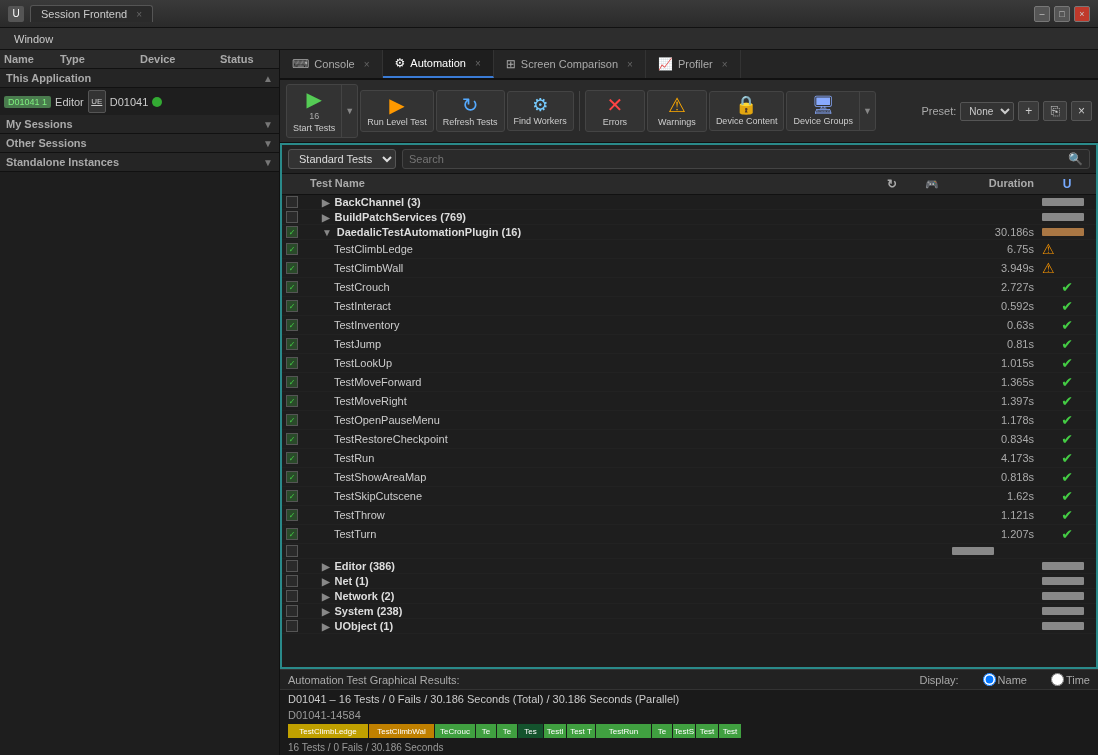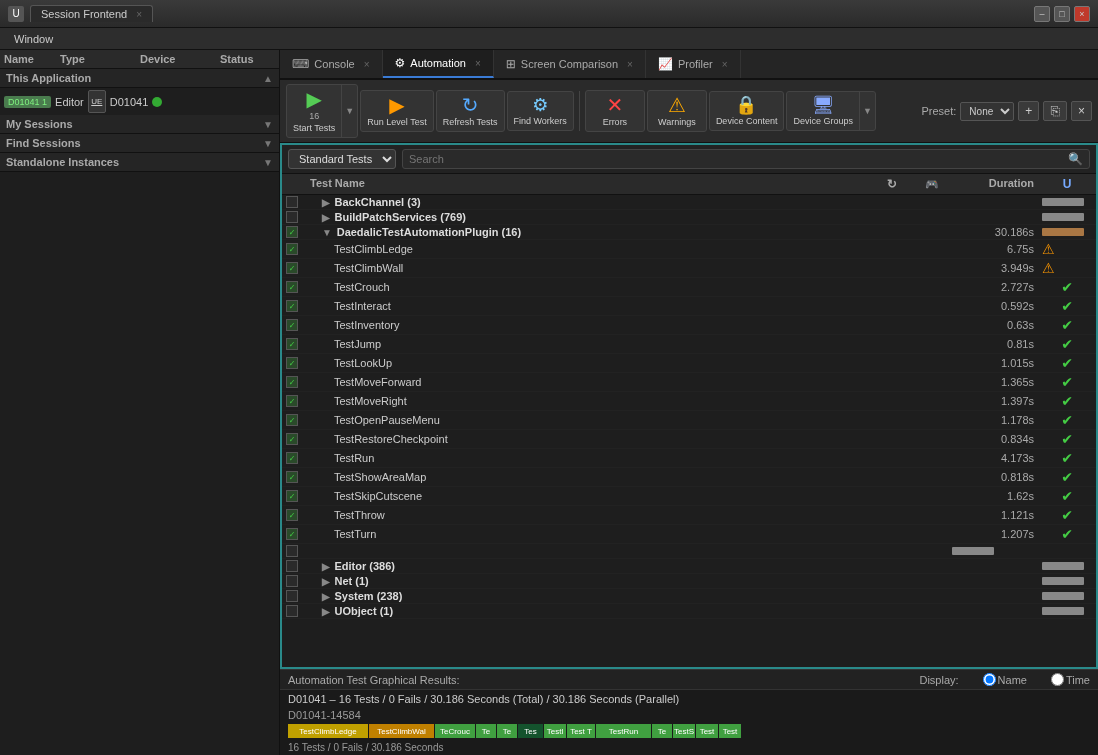--- a/index.html
+++ b/index.html
@@ -509,21 +509,21 @@
       <span>D01041</span>
       <div class="status-green"></div>
     </div>
 
     <div class="section-header">
       <span>My Sessions</span>
       <span class="section-arrow">▼</span>
     </div>
 
     <div class="section-header">
-      <span>Find Sessions</span>
+      <span>Other Sessions</span>
       <span class="section-arrow">▼</span>
     </div>
 
     <div class="section-header">
       <span>Standalone Instances</span>
       <span class="section-arrow">▼</span>
     </div>
   </div>
 
   <div class="right-panel">
@@ -814,20 +814,30 @@
             <div></div>
             <div></div>
             <div class="duration"></div>
             <div>
               <div class="result-bar"></div>
             </div>
           </div>
           <div class="test-row">
             <div class="check-box"></div>
             <div class="test-name group indent1"><span class="group-arrow">▶ </span><span>Net (1)</span></div>
+            <div></div>
+            <div></div>
+            <div class="duration"></div>
+            <div>
+              <div class="result-bar"></div>
+            </div>
+          </div>
+          <div class="test-row">
+            <div class="check-box"></div>
+            <div class="test-name group indent1"><span class="group-arrow">▶ </span><span>Network (2)</span></div>
             <div></div>
             <div></div>
             <div class="duration"></div>
             <div>
               <div class="result-bar"></div>
             </div>
           </div>
           <div class="test-row">
             <div class="check-box"></div>
             <div class="test-name group indent1"><span class="group-arrow">▶ </span><span>System (238)</span></div>

